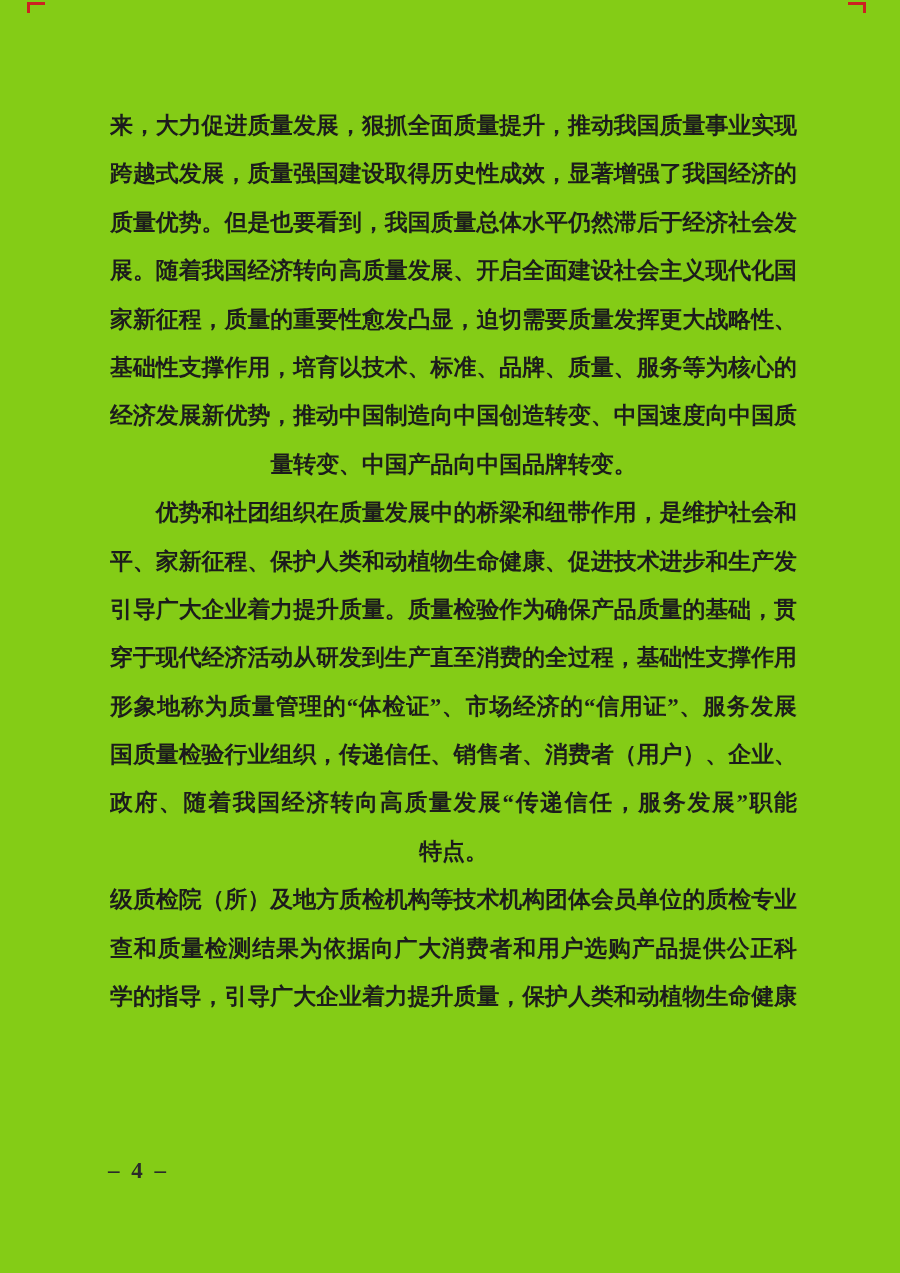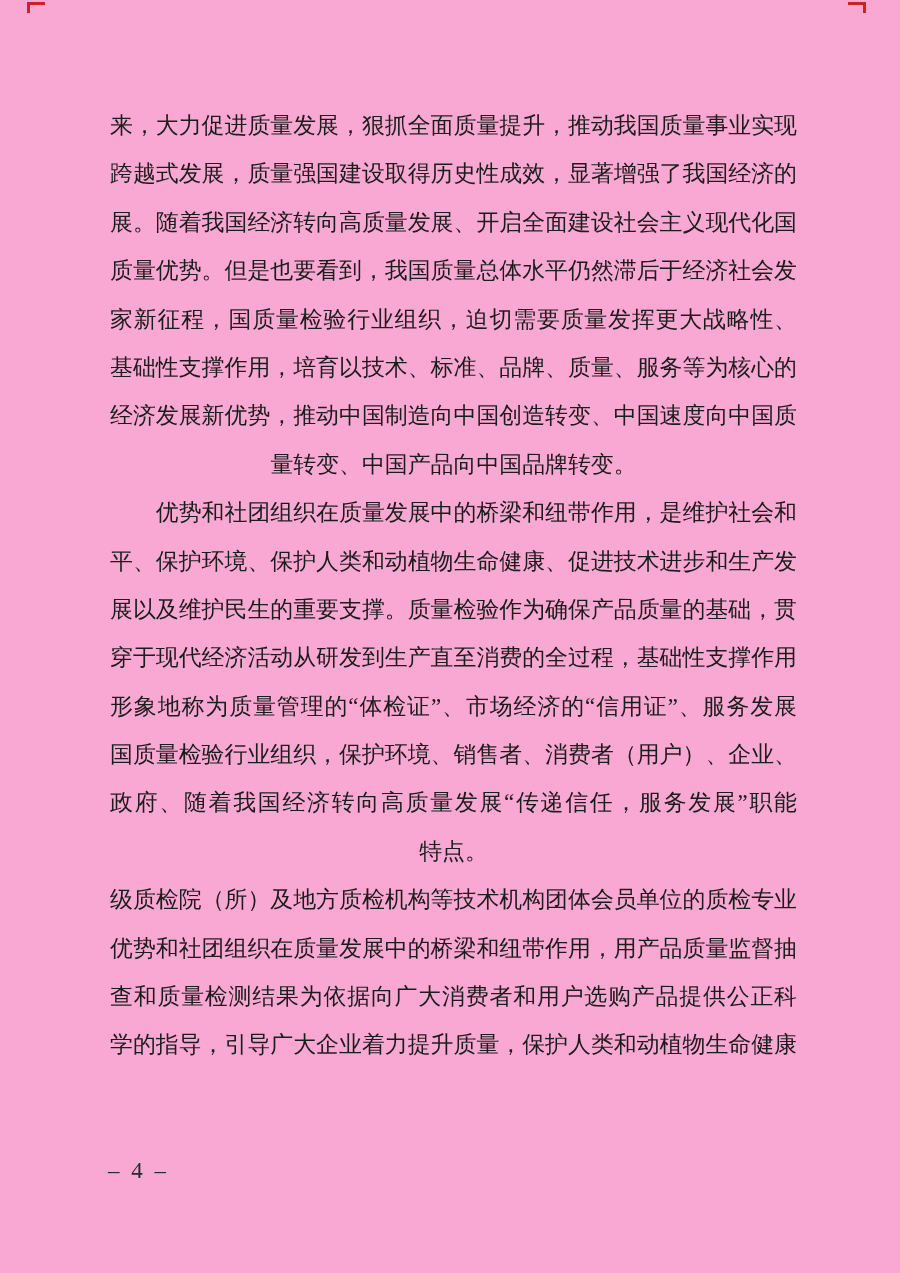--- a/index.html
+++ b/index.html
@@ -61,41 +61,40 @@
     border-left: 3px solid #cc2222;
   }
   .corner-mark.right {
     left: 848px;
     border-right: 3px solid #cc2222;
   }
 </style>
 </head>
 <body>
 
-<div class="page" style="color: rgb(28, 28, 28); background: #f9a8d4;">
+<div class="page" style="color: rgb(28, 28, 28); background: #84cc16; font-weight: bold;">
   <div class="corner-mark left" style="border-color: rgb(204, 34, 34);"></div>
   <div class="corner-mark right" style="border-color: rgb(204, 34, 34);"></div>
 
   <div class="doc-body">
       <div class="text-line justify">来，大力促进质量发展，狠抓全面质量提升，推动我国质量事业实现</div>
       <div class="text-line justify">跨越式发展，质量强国建设取得历史性成效，显著增强了我国经济的</div>
+      <div class="text-line justify">质量优势。但是也要看到，我国质量总体水平仍然滞后于经济社会发</div>
       <div class="text-line justify">展。随着我国经济转向高质量发展、开启全面建设社会主义现代化国</div>
-      <div class="text-line justify">质量优势。但是也要看到，我国质量总体水平仍然滞后于经济社会发</div>
-      <div class="text-line justify">家新征程，国质量检验行业组织，迫切需要质量发挥更大战略性、</div>
+      <div class="text-line justify">家新征程，质量的重要性愈发凸显，迫切需要质量发挥更大战略性、</div>
       <div class="text-line justify">基础性支撑作用，培育以技术、标准、品牌、质量、服务等为核心的</div>
       <div class="text-line justify">经济发展新优势，推动中国制造向中国创造转变、中国速度向中国质</div>
       <div class="text-line">量转变、中国产品向中国品牌转变。</div>
       <div class="text-line justify indent">优势和社团组织在质量发展中的桥梁和纽带作用，是维护社会和</div>
-      <div class="text-line justify">平、保护环境、保护人类和动植物生命健康、促进技术进步和生产发</div>
-      <div class="text-line justify">展以及维护民生的重要支撑。质量检验作为确保产品质量的基础，贯</div>
+      <div class="text-line justify">平、家新征程、保护人类和动植物生命健康、促进技术进步和生产发</div>
+      <div class="text-line justify">引导广大企业着力提升质量。质量检验作为确保产品质量的基础，贯</div>
       <div class="text-line justify">穿于现代经济活动从研发到生产直至消费的全过程，基础性支撑作用</div>
       <div class="text-line justify">形象地称为质量管理的“体检证”、市场经济的“信用证”、服务发展</div>
-      <div class="text-line justify">国质量检验行业组织，保护环境、销售者、消费者（用户）、企业、</div>
+      <div class="text-line justify">国质量检验行业组织，传递信任、销售者、消费者（用户）、企业、</div>
       <div class="text-line justify">政府、随着我国经济转向高质量发展“传递信任，服务发展”职能</div>
       <div class="text-line">特点。</div>
       <div class="text-line justify">级质检院（所）及地方质检机构等技术机构团体会员单位的质检专业</div>
-      <div class="text-line justify">优势和社团组织在质量发展中的桥梁和纽带作用，用产品质量监督抽</div>
       <div class="text-line justify">查和质量检测结果为依据向广大消费者和用户选购产品提供公正科</div>
       <div class="text-line justify">学的指导，引导广大企业着力提升质量，保护人类和动植物生命健康</div>
     </div>
 
   <div class="page-number">– 4 –</div>
 </div>
 
 </body></html>

